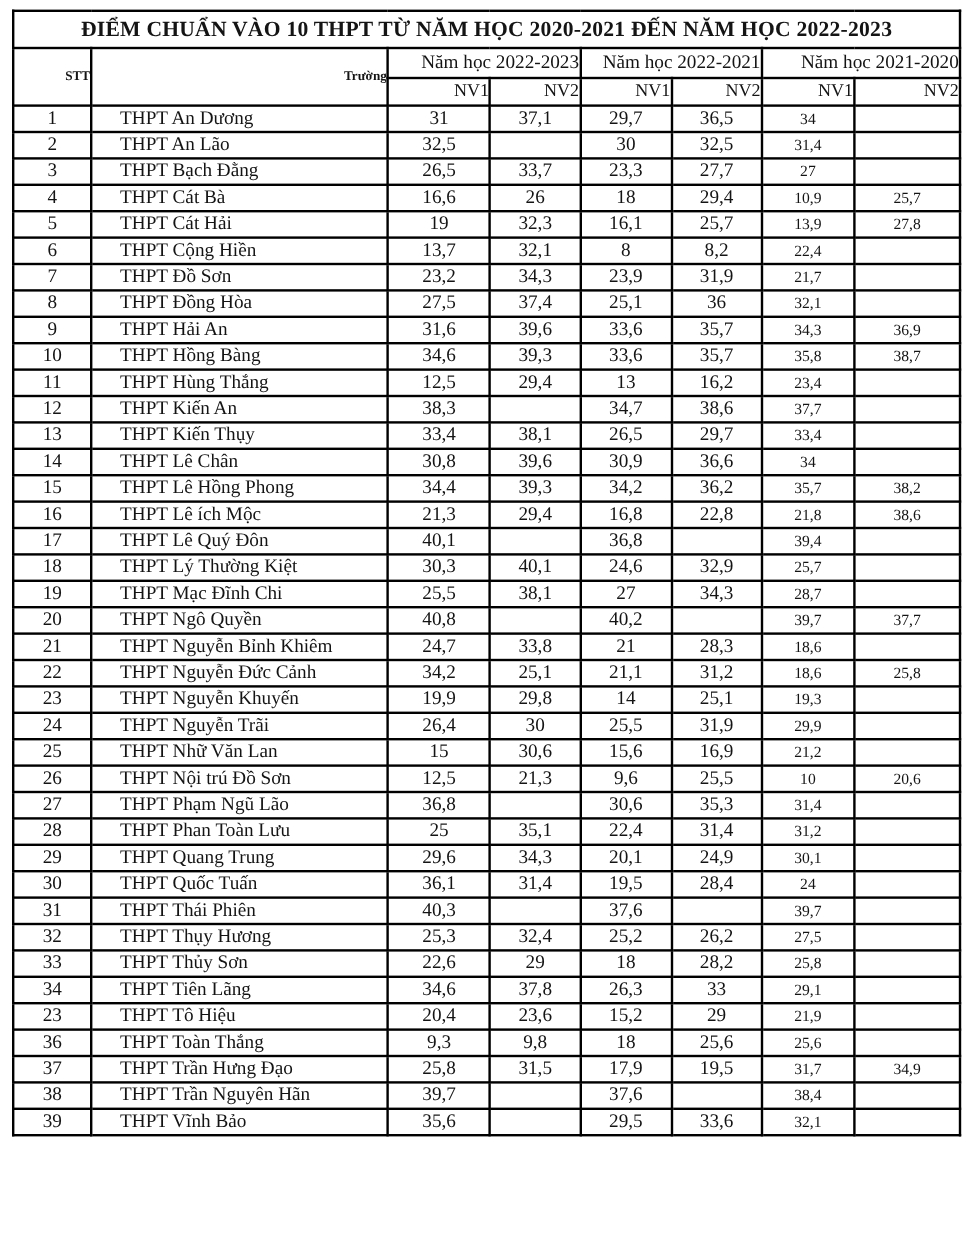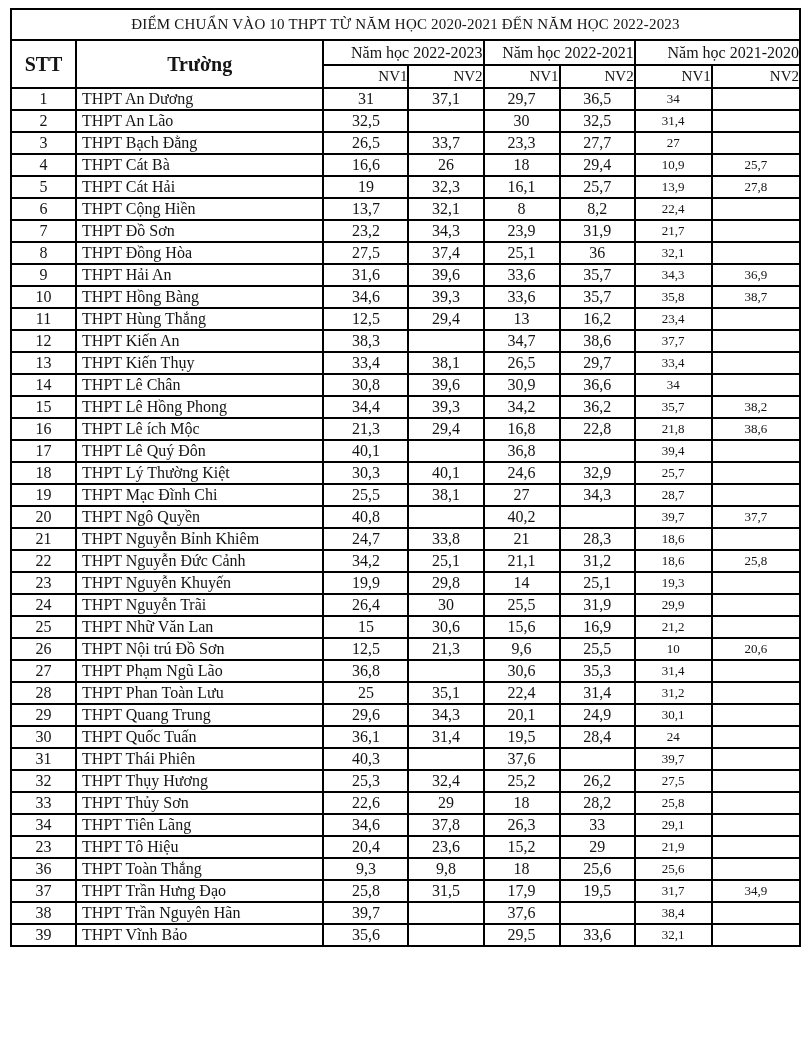--- a/index.html
+++ b/index.html
@@ -21,30 +21,30 @@
     width: 791px;
   }
   table.score-table th,
   table.score-table td {
     border: 2px solid #000000;
     overflow: hidden;
     white-space: nowrap;
   }
   th.title-cell {
     height: 31px;
-    font-size: 15px;
-    font-weight: normal;
+    font-size: 18px;
+    font-weight: bold;
     text-align: center;
     letter-spacing: 0.2px;
     padding: 2px 16px;
   }
   th.h-stt, th.h-school {
-    font-size: 20px;
+    font-size: 11px;
     font-weight: bold;
-    text-align: center;
+    text-align: right;
   }
   th.h-year {
     height: 25px;
     font-size: 16px;
     font-weight: normal;
     text-align: right;
   }
   th.h-sub {
     height: 23px;
     font-size: 15px;
@@ -52,21 +52,21 @@
     text-align: right;
   }
   td {
     height: 22px;
     font-size: 16px;
     text-align: center;
     vertical-align: middle;
   }
   td.school-cell {
     text-align: left;
-    padding-left: 5px;
+    padding-left: 23px;
   }
   td.score-small {
     font-size: 13px;
   }
 </style>
 </head>
 <body>
 
 <div class="page">
   <table class="score-table">

